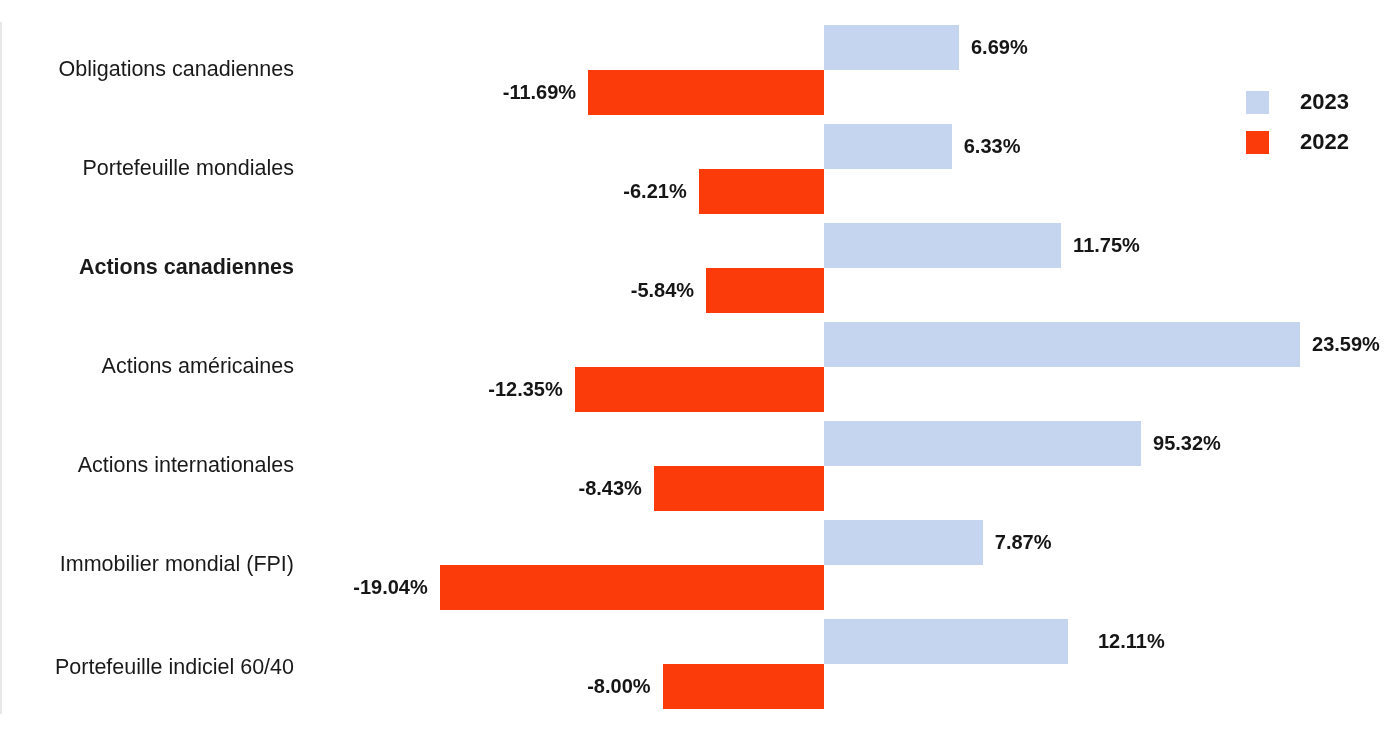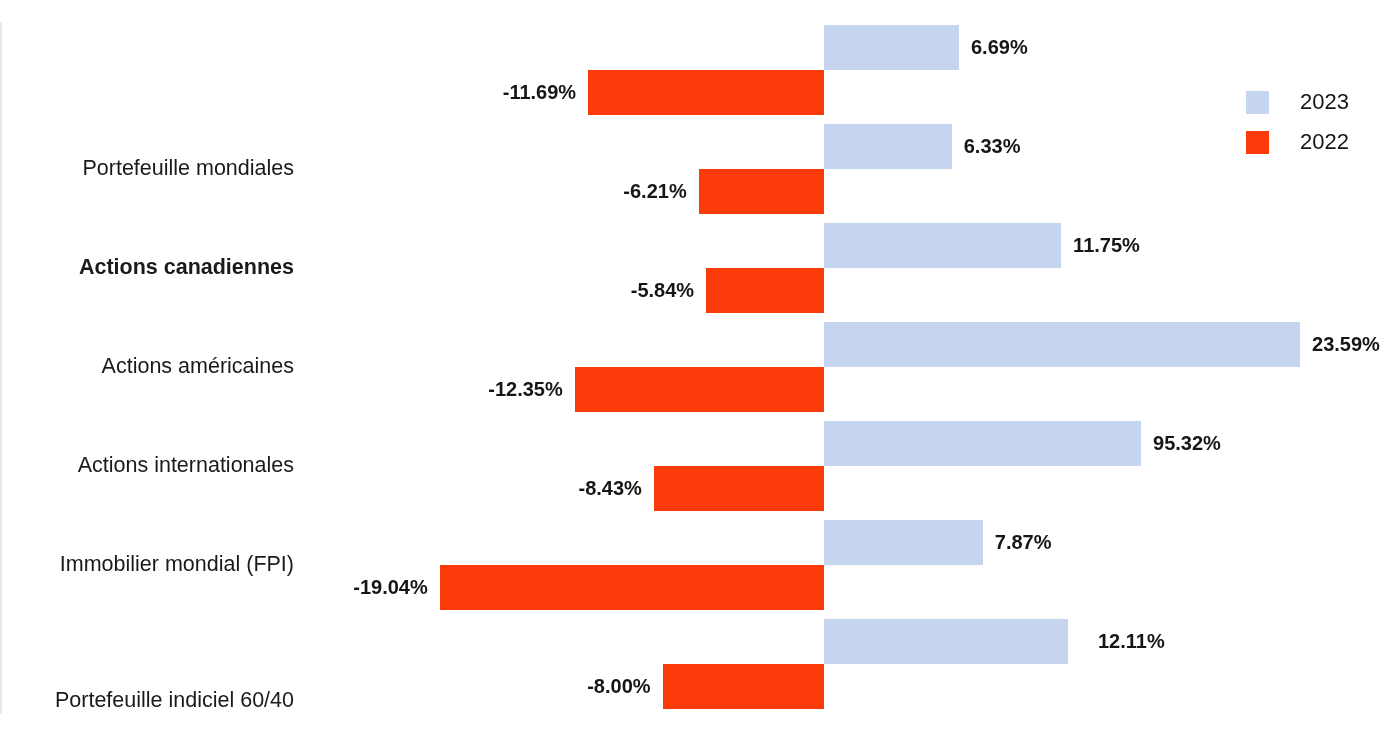--- a/index.html
+++ b/index.html
@@ -97,21 +97,21 @@
   .legend-swatch {
     width: 23px;
     height: 23px;
     flex: 0 0 auto;
   }
   .legend-swatch.s2023 { background: #c5d4ef; }
   .legend-swatch.s2022 { background: #fb3c0a; }
   .legend-text {
     margin-left: 31px;
     font-size: 22px;
-    font-weight: normal;
+    font-weight: bold;
     color: #161616;
   }
 </style>
 </head>
 <body>
 
 <div id="chart-root">
 
   <div class="plot" id="plot-layer">
     <div class="zero-axis" id="zero-axis"></div>
@@ -139,26 +139,27 @@
       <div class="bar-label right" style="left: 994.817px; top: 520px;">7.87%</div>
       <div class="bar neg" style="left: 439.773px; top: 565px; width: 384.227px;"></div>
       <div class="bar-label left" style="right: 972.227px; top: 565px;">-19.04%</div>
       <div class="bar pos" style="left: 824px; top: 619px; width: 244.38px;"></div>
       <div class="bar-label right" style="left: 1098px; top: 619px;">12.11%</div>
       <div class="bar neg" style="left: 662.56px; top: 664px; width: 161.44px;"></div>
       <div class="bar-label left" style="right: 749.44px; top: 664px; margin-left: 16px;">-8.00%</div>
     </div>
 
   <div class="cat-labels" id="cat-labels">
+      <div class="cat-label" style="top: 58px;">Obligations canadiennes</div>
       <div class="cat-label" style="top: 157px;">Portefeuille mondiales</div>
       <div class="cat-label" style="top: 256px; font-weight: bold;">Actions canadiennes</div>
       <div class="cat-label" style="top: 355px;">Actions américaines</div>
       <div class="cat-label" style="top: 454px;">Actions internationales</div>
       <div class="cat-label" style="top: 553px;">Immobilier mondial (FPI)</div>
-      <div class="cat-label" style="top: 689px;">Portefeuille indiciel 60/40</div>
+      <div class="cat-label" style="top: 656px;">Portefeuille indiciel 60/40</div>
     </div>
 
   <div class="legend">
     <div class="legend-row">
       <span class="legend-swatch s2023"></span>
       <span class="legend-text">2023</span>
     </div>
     <div class="legend-row">
       <span class="legend-swatch s2022"></span>
       <span class="legend-text">2022</span>

